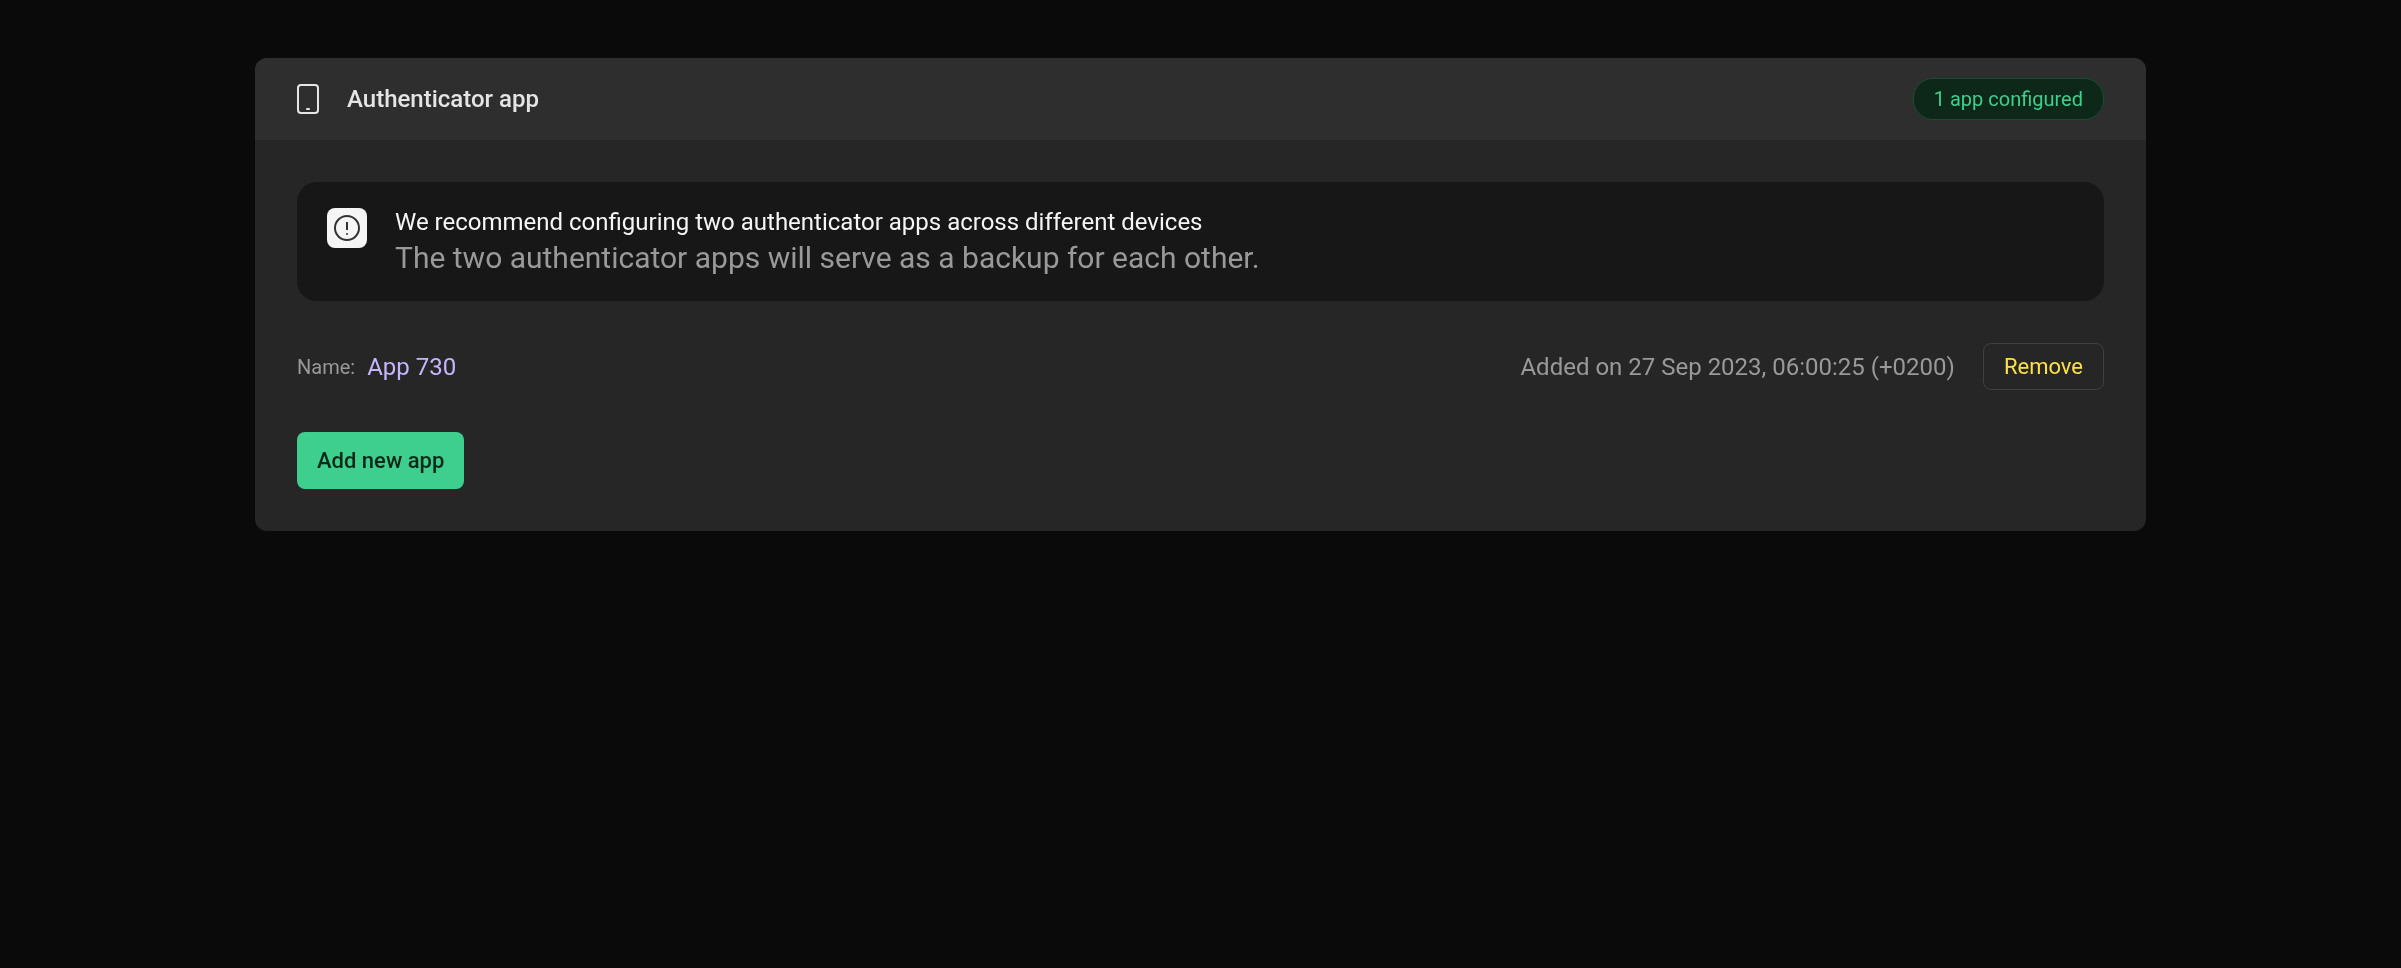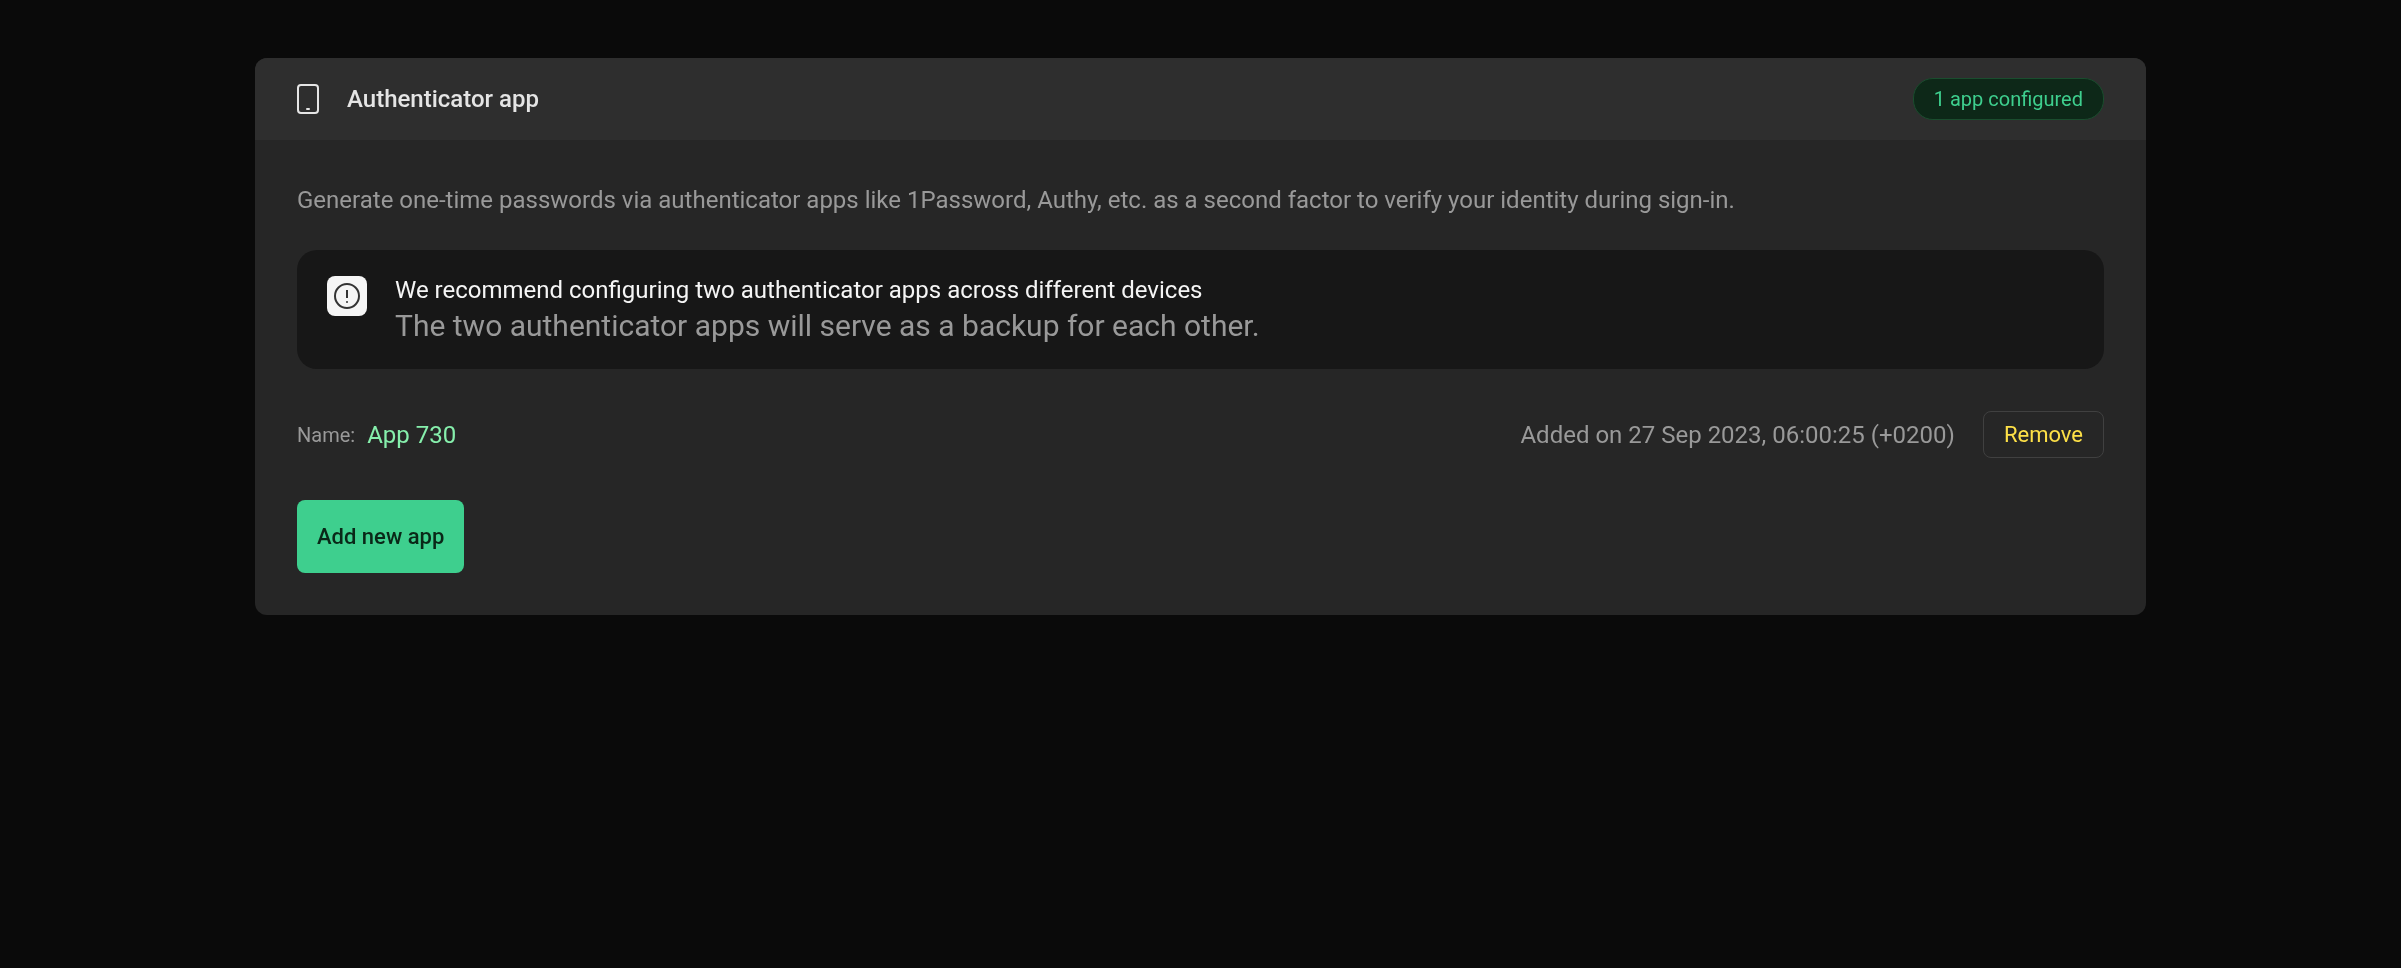--- a/index.html
+++ b/index.html
@@ -160,21 +160,21 @@
     }
     
     .app-name-label {
       font-size: 20px;
       color: #999;
       margin-right: 12px;
     }
     
     .app-name-value {
       font-size: 24px;
-      color: #86efac;
+      color: #c4b5fd;
       font-weight: 400;
     }
     
     .app-date {
       font-size: 24px;
       color: #999;
       margin-left: auto;
       margin-right: 28px;
     }
     
@@ -186,42 +186,41 @@
       border-radius: 8px;
       font-size: 22px;
       cursor: pointer;
       font-family: inherit;
     }
     
     .add-button {
       background-color: #3ecf8e;
       border: none;
       color: #0a2818;
-      padding: 24px 20px;
+      padding: 16px 20px;
       border-radius: 8px;
       font-size: 22px;
       font-weight: 500;
       cursor: pointer;
       font-family: inherit;
     }
   </style>
 </head>
 <body>
 
 <div class="card">
   <div class="card-header">
     <div class="header-left">
       <div class="device-icon"></div>
       <h2 class="header-title">Authenticator app</h2>
     </div>
     <div class="status-badge">1 app configured</div>
   </div>
 
   <div class="card-body">
-    <p class="description">Generate one-time passwords via authenticator apps like 1Password, Authy, etc. as a second factor to verify your identity during sign-in.</p>
     
     <div class="notice-box">
       <div class="notice-icon">
         <div class="notice-icon-inner"></div>
       </div>
       <div class="notice-content">
         <p class="notice-title">We recommend configuring two authenticator apps across different devices</p>
         <p class="notice-subtitle">The two authenticator apps will serve as a backup for each other.</p>
       </div>
     </div>

